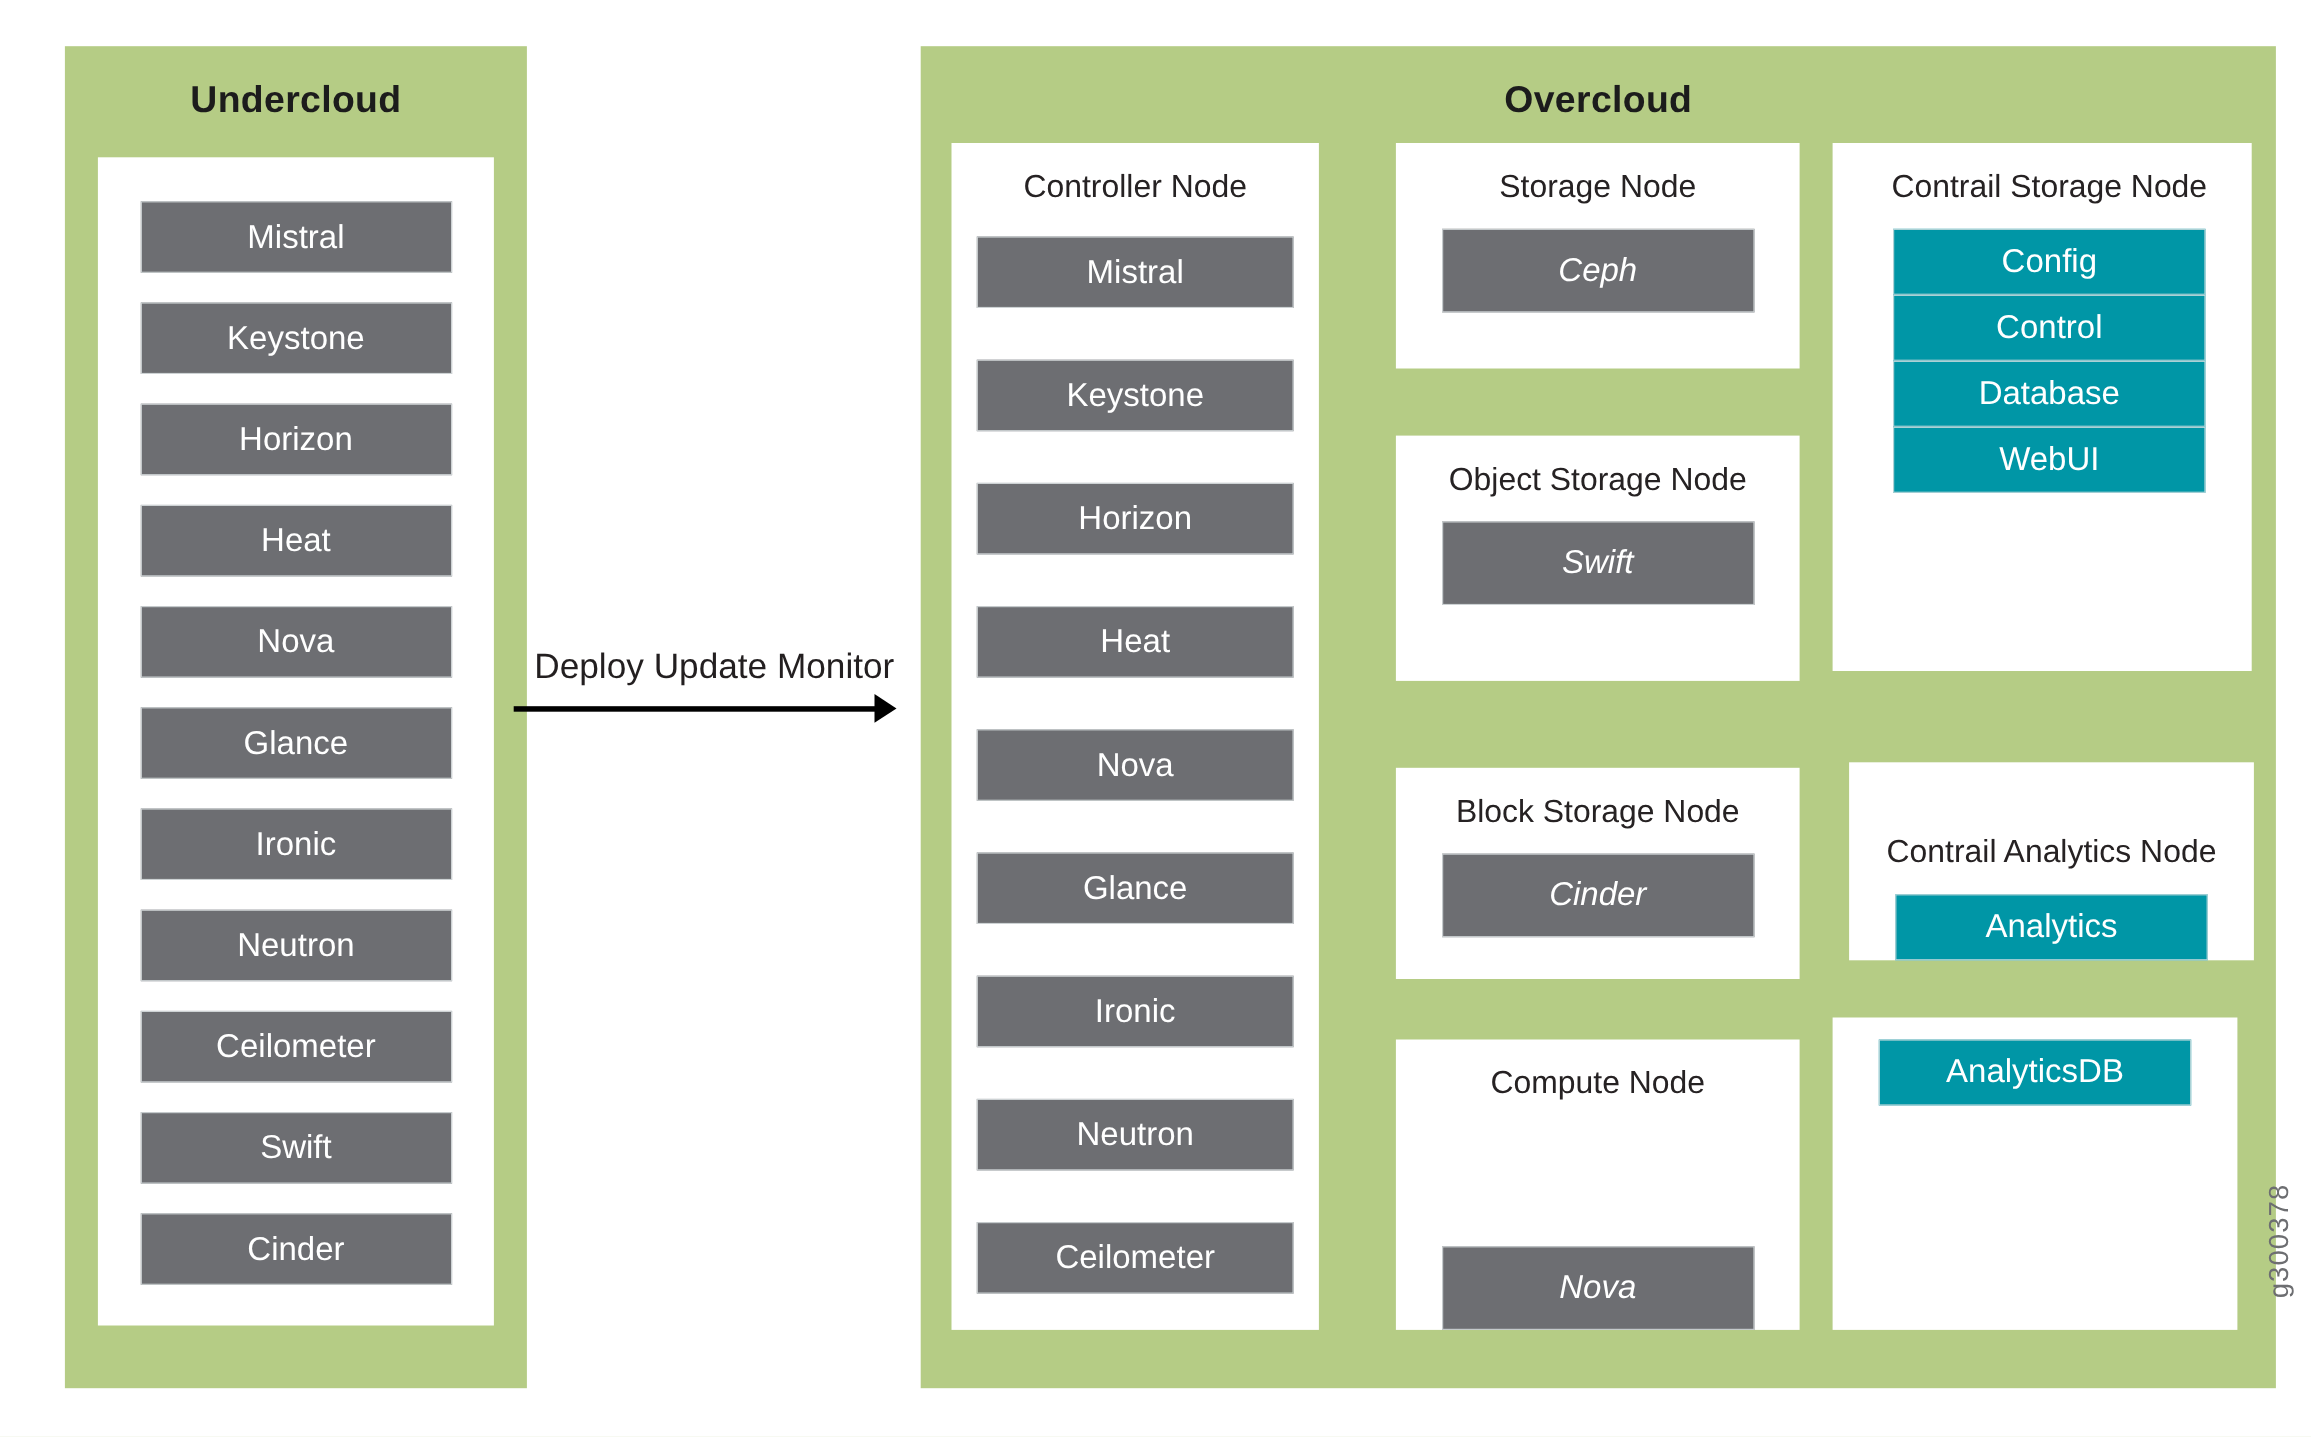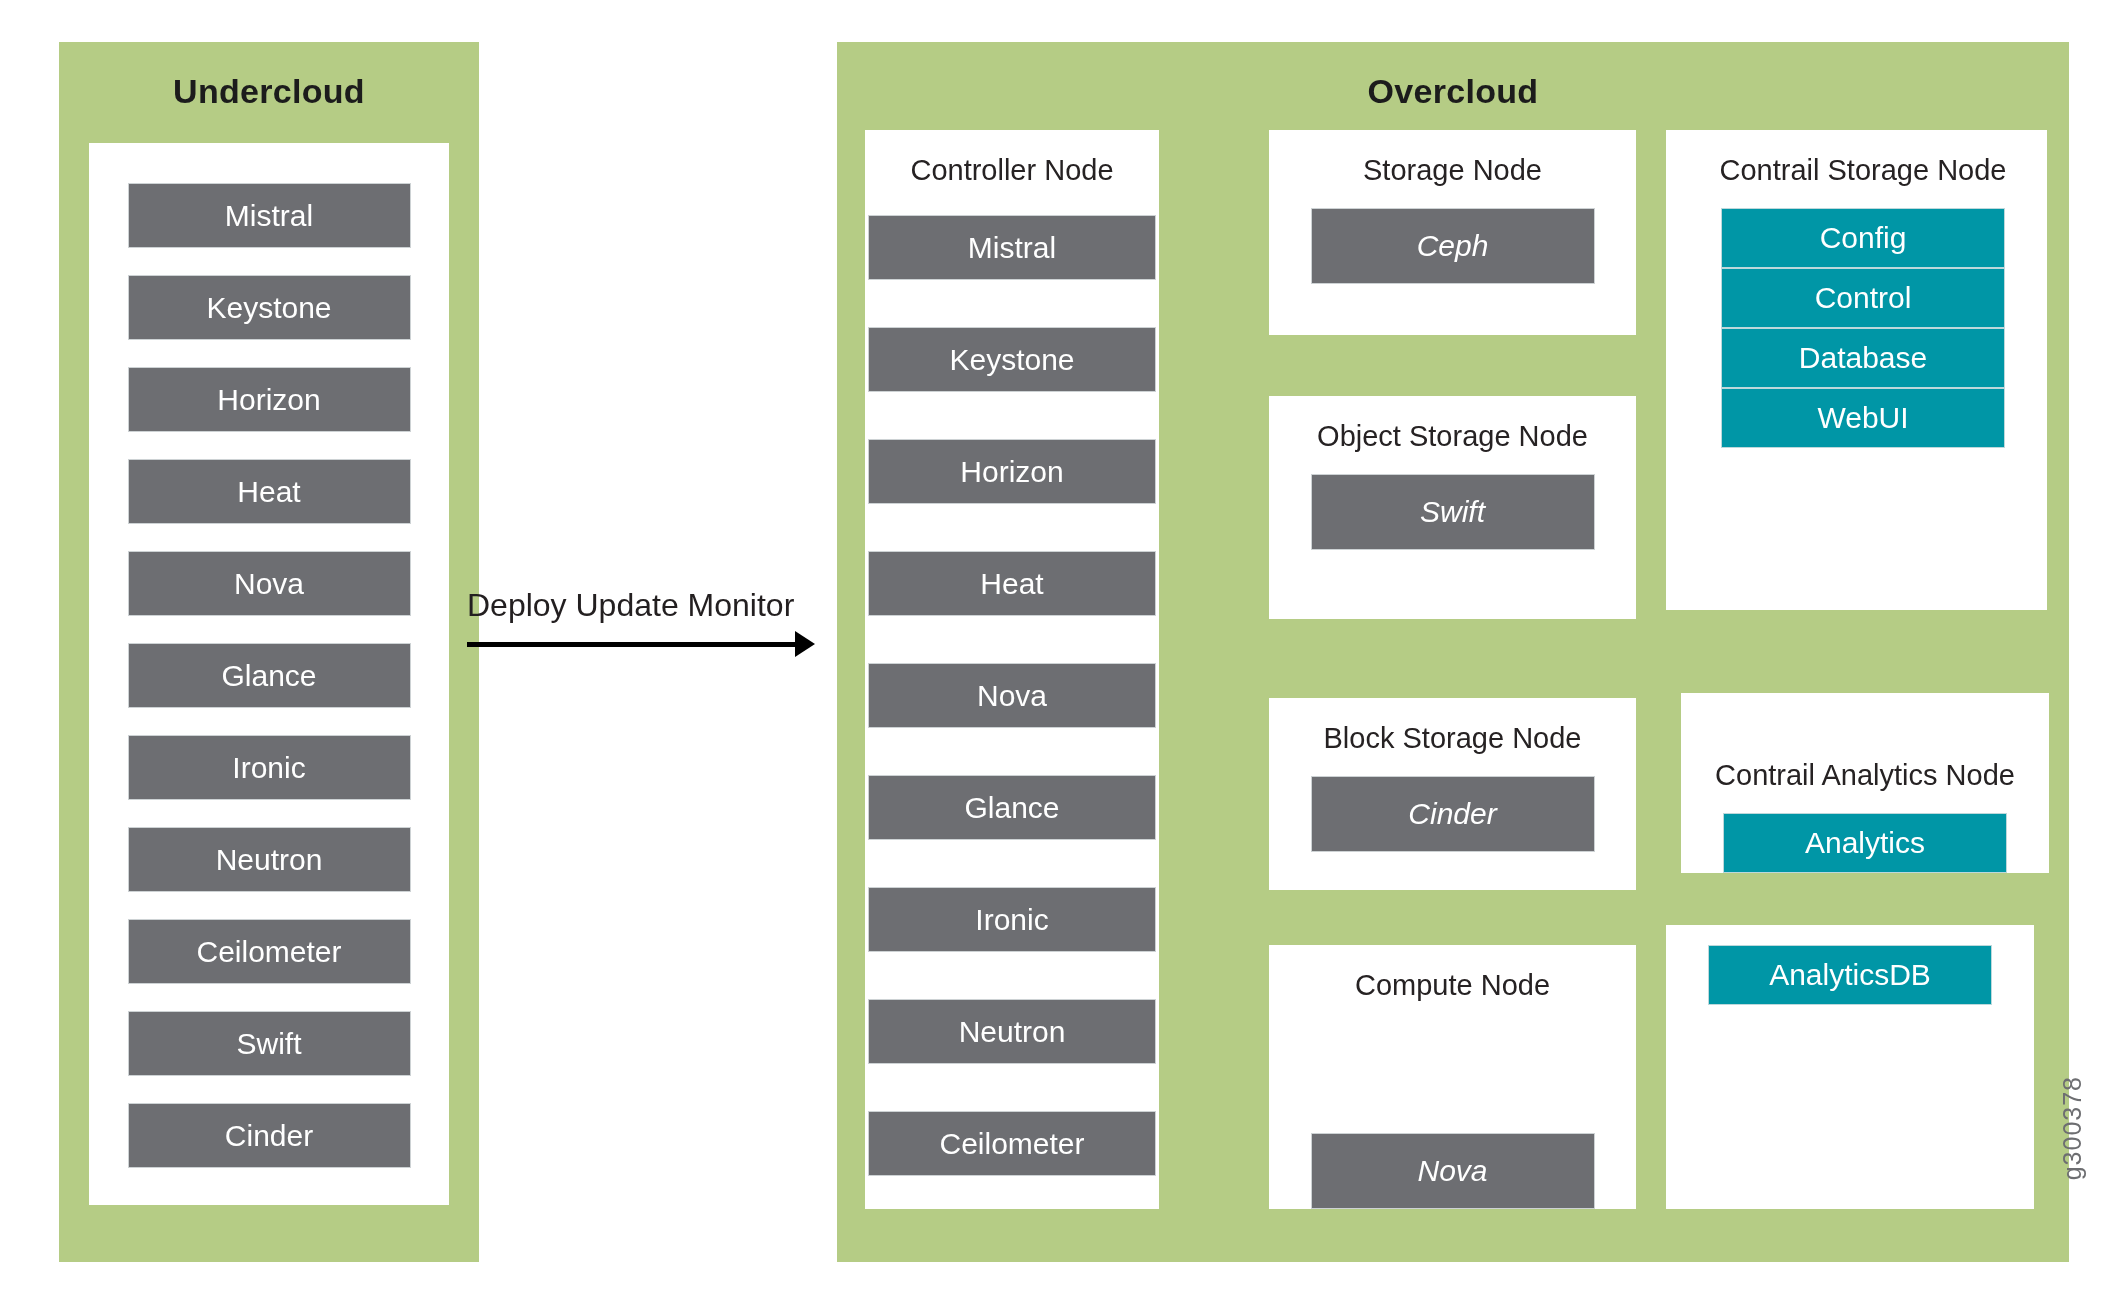--- a/index.html
+++ b/index.html
@@ -39,34 +39,34 @@
   .node {
     position:absolute; background:#ffffff;
     display:flex; flex-direction:column; align-items:center;
   }
   .node-title {
     margin:22px 0 0 0;
     font-size:29px; line-height:36px; font-weight:400;
     color:#262223; text-align:center; white-space:nowrap;
   }
   .node .bars { margin-top:20px; }
-  .node-controller { left:28px;  top:88px;  width:294px; height:1079px; }
+  .node-controller { left:28px;  top:88px;  width:334px; height:1079px; }
   .node-controller .bars { margin-top:27px; gap:47px; }
   .node-storage          { left:432px; top:88px;  width:367px; height:205px; }
   .node-object-storage   { left:432px; top:354px; width:367px; height:223px; }
   .node-block-storage    { left:432px; top:656px; width:367px; height:192px; }
   .node-compute          { left:432px; top:903px; width:367px; height:264px;justify-content:space-between; }
   .node-contrail-storage { left:829px; top:88px;  width:368px; height:480px;padding-left:13px; }
   .node-contrail-storage .bars { }
   .node-contrail-analytics    { left:844px; top:651px; width:368px; height:180px;justify-content:flex-end; }
   .node-contrail-analytics-db { left:829px; top:883px; width:368px; height:284px; }
 
   .arrow-label {
     position:absolute; left:467px; top:586px; width:346px;
-    text-align:left; font-size:32px; line-height:38px;
+    text-align:right; font-size:32px; line-height:38px;
     color:#231f20; white-space:nowrap;
   }
   .arrow-line {
     position:absolute; left:467px; top:642px;
     width:330px; height:5px; background:#000000;
   }
   .arrow-head {
     position:absolute; left:795px; top:631px;
     width:0; height:0;
     border-left:20px solid #000000;

